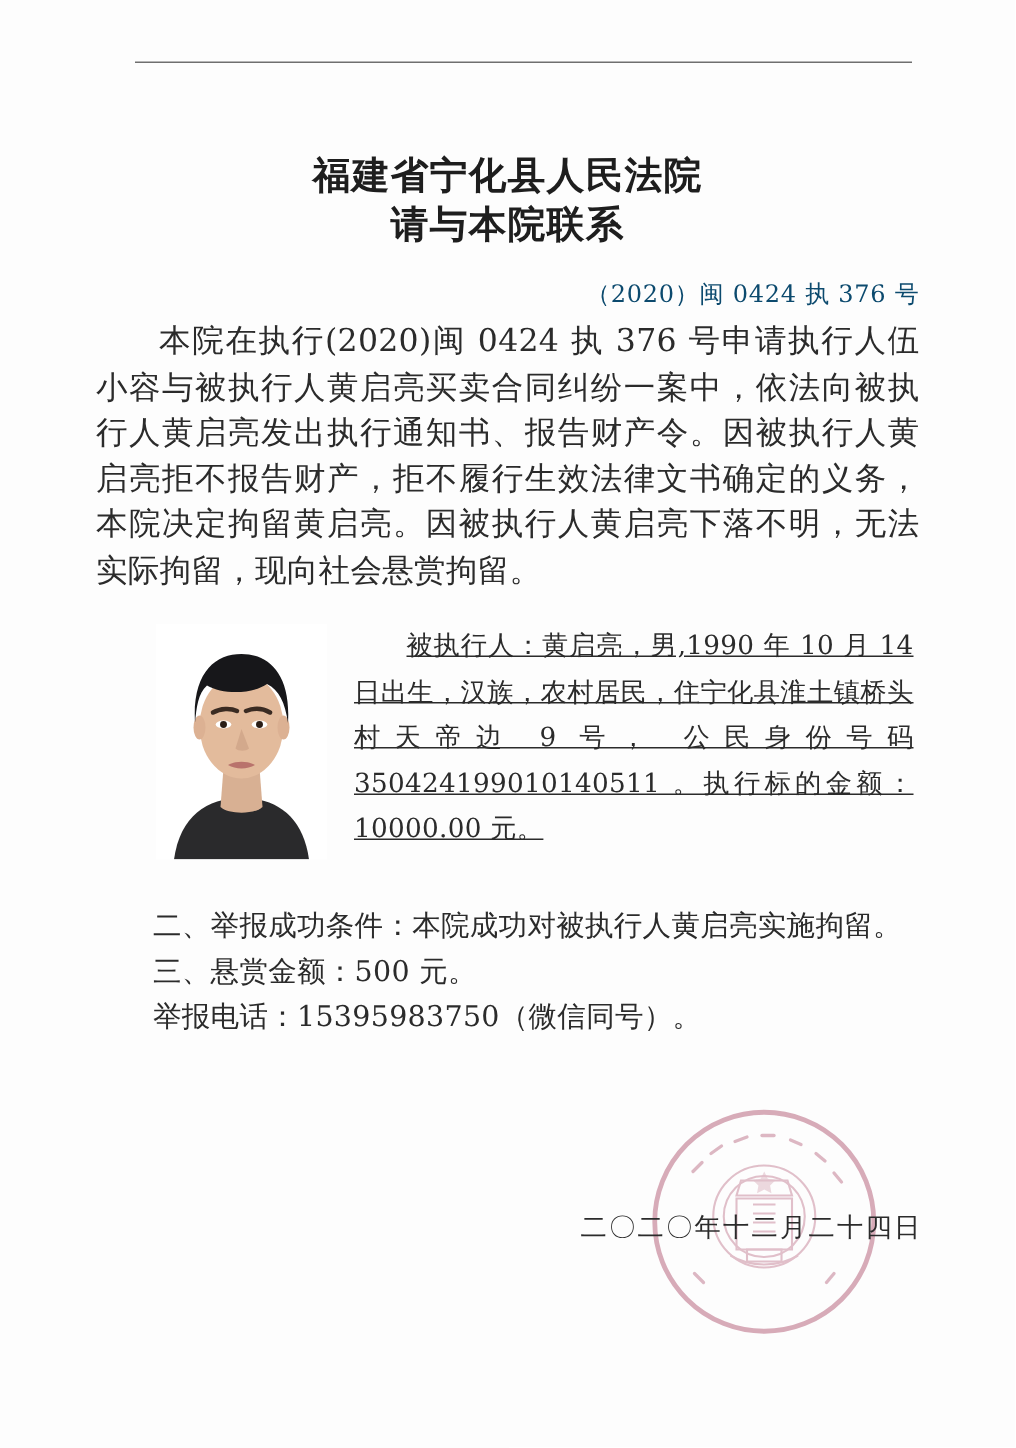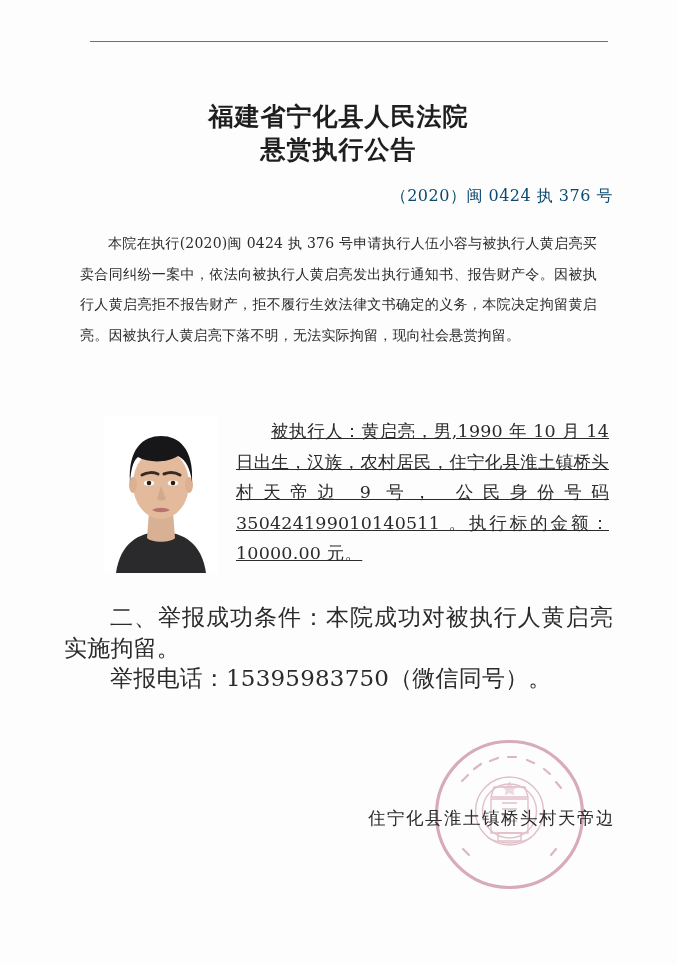--- a/index.html
+++ b/index.html
@@ -56,22 +56,22 @@
   }
 
   
   .body-col {
     position: absolute;
     left: 64px;
     top: 212px;
     width: 549px;
   }
   p.para {
-    margin: 16px;
-    font-size: 14px;
+    margin: 0;
+    font-size: 21px;
     line-height: 30.5px;
     text-align: justify;
     text-align-last: left;
     text-justify: inter-ideograph;
     letter-spacing: 0.2px;
   }
   p.indent {
     text-indent: 2em;
   }
 
@@ -106,21 +106,21 @@
 
   
   .lower {
     position: absolute;
     left: 64px;
     top: 602px;
     width: 549px;
   }
   .lower p {
     margin: 0;
-    font-size: 23px;
+    font-size: 19px;
     line-height: 30.5px;
     text-indent: 2em;
     text-align: justify;
     text-align-last: left;
     text-justify: inter-ideograph;
     letter-spacing: 0.2px;
   }
   .lower p.block-para { text-indent: 2em; }
 
   
@@ -146,21 +146,21 @@
 </style>
 </head>
 <body>
 
 <div id="page">
 
   <div class="top-rule"></div>
 
   <div class="title-block">
     <div class="title-line">福建省宁化县人民法院</div>
-    <div class="title-line">悬赏执行公告</div>
+    <div class="title-line">请与本院联系</div>
   </div>
 
   <div class="case-no">（2020）闽 0424 执 376 号</div>
 
   <div class="body-col">
     <p class="para indent">本院在执行(2020)闽 0424 执 376 号申请执行人伍小容与被执行人黄启亮买卖合同纠纷一案中，依法向被执行人黄启亮发出执行通知书、报告财产令。因被执行人黄启亮拒不报告财产，拒不履行生效法律文书确定的义务，本院决定拘留黄启亮。因被执行人黄启亮下落不明，无法实际拘留，现向社会悬赏拘留。</p>
   </div>
 
   <div class="person-block">
     <div class="photo">
@@ -189,20 +189,21 @@
         <path d="M57 70 L53 83 C55 85 60 85 62 83 Z" fill="#d3a98c"></path>
 
         <path d="M48 94 C53 91 61 91 66 94 C61 97 53 97 48 94 Z" fill="#b9736c"></path>
       </svg>
     </div>
     <p class="person-text">被执行人：黄启亮，男,1990 年 10 月 14 日出生，汉族，农村居民，住宁化县淮土镇桥头村天帝边 9 号， 公民身份号码 350424199010140511 。执行标的金额： 10000.00 元。</p>
   </div>
 
   <div class="lower">
     <p class="block-para">二、举报成功条件：本院成功对被执行人黄启亮实施拘留。</p>
+    <p class="block-para">三、悬赏金额：500 元。</p>
     <p class="block-para">举报电话：15395983750（微信同号）。</p>
   </div>
 
   <div class="seal">
     <svg width="155" height="155" viewBox="0 0 155 155" xmlns="http://www.w3.org/2000/svg">
       <g stroke="#c0798f" fill="none">
         <circle cx="77.5" cy="77.5" r="73" stroke-width="3.2"></circle>
 
         <g stroke-width="1.4" opacity="0.75">
           <circle cx="77.5" cy="74" r="34"></circle>
@@ -223,15 +224,15 @@
           <path d="M95 23 l7 3"></path>
           <path d="M112 32 l6 5"></path>
           <path d="M124 45 l5 6"></path>
           <path d="M31 112 l6 6"></path>
           <path d="M124 112 l-5 6"></path>
         </g>
       </g>
     </svg>
   </div>
 
-  <div class="date-line">住宁化县淮土镇桥头村天帝边</div>
+  <div class="date-line">二〇二〇年十二月二十四日</div>
 
 </div>
 
 </body></html>

